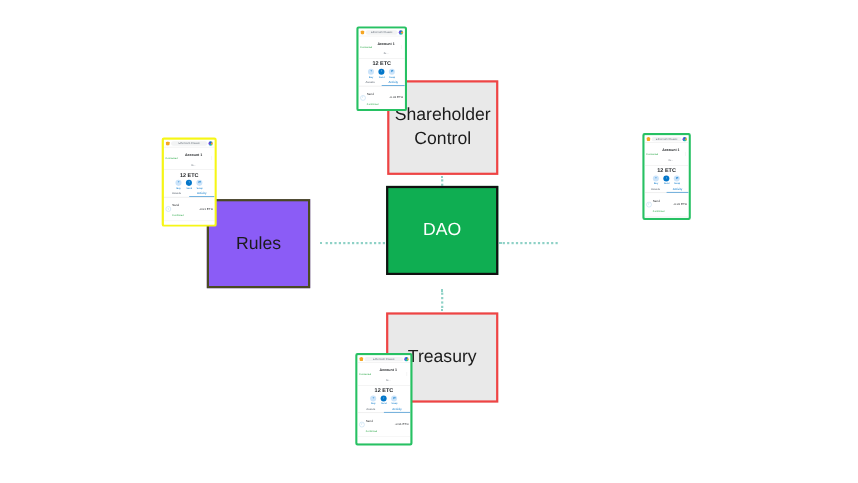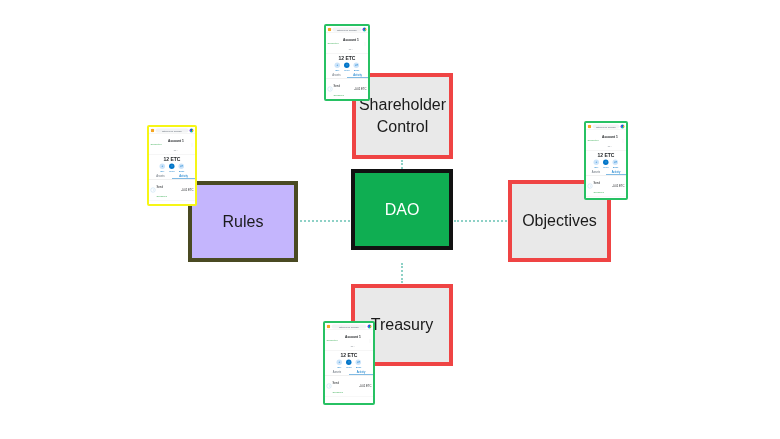--- a/index.html
+++ b/index.html
@@ -1,25 +1,25 @@
 <!DOCTYPE html>
 <html><head>
 <meta charset="utf-8">
 <style>
   html,body{margin:0;padding:0;width:780px;height:439px;background:#ffffff;overflow:hidden;
     font-family:"Liberation Sans", sans-serif;}
   .stage{position:relative;width:780px;height:439px;background:#fff;}
 
   
-  .node{position:absolute;box-sizing:border-box;border:4px solid #ef4444;background:#e9e9e9;
+  .node{position:absolute;box-sizing:border-box;border:2px solid #ef4444;background:#e9e9e9;
     display:flex;align-items:center;justify-content:center;text-align:center;
     font-size:16px;font-weight:500;color:#1b1b1b;line-height:1.35;padding:4px;z-index:1;}
   #node-shareholder{left:352px;top:73px;width:101px;height:86px;}
   #node-dao{left:351px;top:169px;width:102px;height:81px;background:#0fae52;border-color:#111;color:#fff;}
-  #node-rules{left:188px;top:181px;width:110px;height:81px;background:#c4b5fd;border-color:#4a4a22;}
+  #node-rules{left:188px;top:181px;width:94px;height:81px;background:#8b5cf6;border-color:#4a4a22;}
   #node-objectives{left:508px;top:180px;width:103px;height:82px;}
   #node-treasury{left:351px;top:284px;width:102px;height:82px;}
 
   
   .connector{position:absolute;z-index:0;}
   .connector.h{height:0;border-top:2px dotted #8ed1c6;}
   .connector.v{width:0;border-left:2px dotted #8ed1c6;}
   #conn-rules{left:291px;top:220px;width:59px;}
   #conn-objectives{left:454px;top:220px;width:53px;}
   #conn-shareholder{left:401px;top:160px;height:20px;}
@@ -78,23 +78,20 @@
 
   <div class="node" id="node-shareholder">
     <span>Shareholder Control</span>
   </div>
   <div class="node" id="node-rules">
     <span>Rules</span>
   </div>
   <div class="node" id="node-dao">
     <span>DAO</span>
   </div>
-  <div class="node" id="node-objectives">
-    <span>Objectives</span>
-  </div>
   <div class="node" id="node-treasury">
     <span>Treasury</span>
   </div>
 
   <div class="wallet-card card-top">
   <div class="wc-inner">
     <div class="wc-header">
       <span class="wc-fox"></span>
       <span class="wc-pill">Ethereum Classic</span>
       <span class="wc-avatar"></span>

